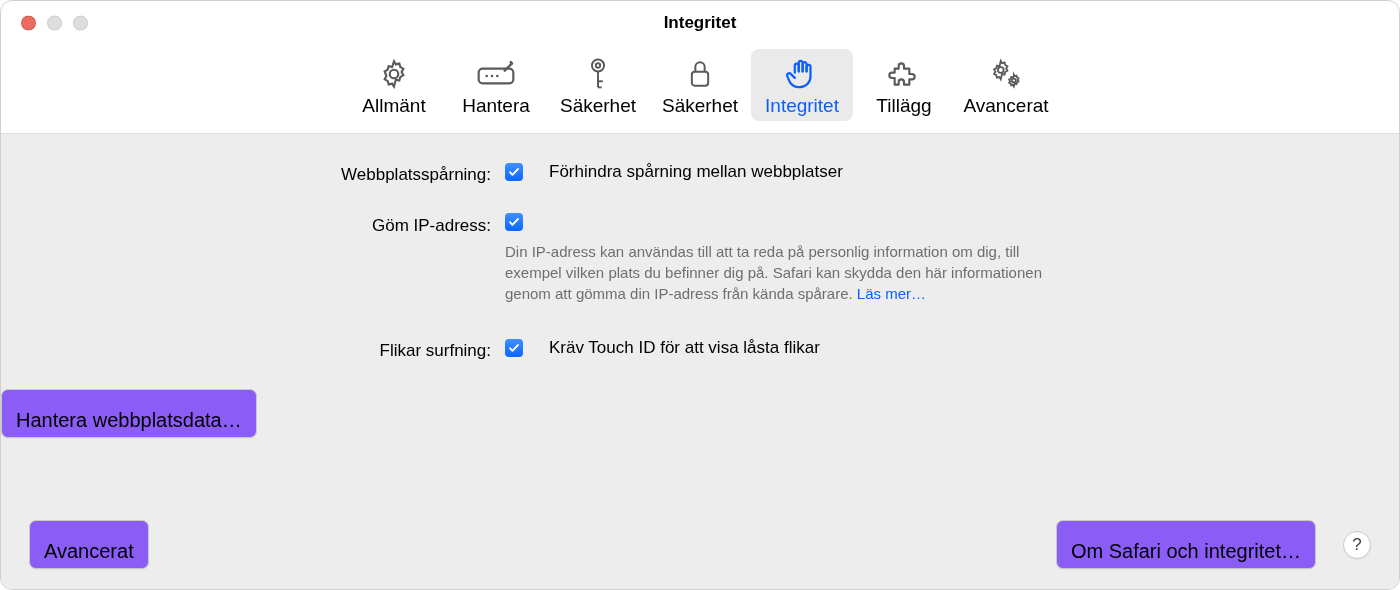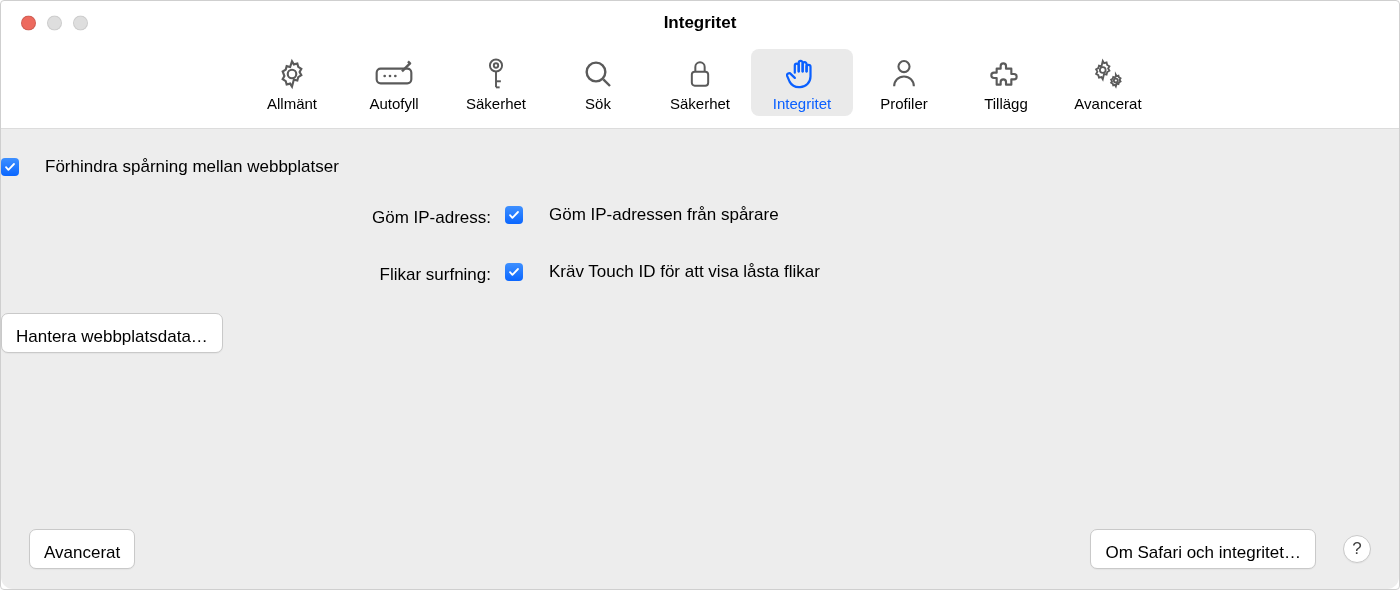--- a/index.html
+++ b/index.html
@@ -7,21 +7,21 @@
       width: 1400px;
       height: 590px;
       font-family: -apple-system, BlinkMacSystemFont, "Helvetica Neue", Arial, sans-serif;
       background: #ffffff;
       overflow: hidden;
     }
     .window {
       width: 100%;
       height: 100%;
       border: 1px solid #cfcfcf;
-      border-radius: 4px;
+      border-radius: 12px;
       display: flex;
       flex-direction: column;
       background: #fff;
     }
     .titlebar {
       position: relative;
       height: 44px;
       display: flex;
       align-items: center;
       justify-content: center;
@@ -70,21 +70,21 @@
       background: #eaeaea;
       color: #0a60ff;
     }
     .toolbar-item .icon {
       height: 38px;
       display: flex;
       align-items: center;
       justify-content: center;
     }
     .toolbar-item .label {
-      font-size: 15px;
+      font-size: 19px;
       margin-top: 2px;
       color: #000;
     }
     .toolbar-item.selected .label { color: #0a60ff; }
     .toolbar-item svg { display: block; }
 
     .content {
       flex: 1;
       background: #ededed;
       padding: 28px 0 0 0;
@@ -133,25 +133,25 @@
       font-size: 15px;
       color: #6f6f6f;
       line-height: 1.4;
       max-width: 560px;
     }
     .desc a { color: #0a60ff; text-decoration: none; }
     .spacer { height: 28px; }
     .spacer-lg { height: 34px; }
 
     .btn {
-      background: #ffffff;
+      background: #8b5cf6;
       border: 1px solid #c9c9c9;
       border-radius: 7px;
-      padding: 13px 14px 5px 14px;
-      font-size: 17px;
+      padding: 19px 14px 5px 14px;
+      font-size: 20px;
       color: #000;
       box-shadow: 0 1px 1px rgba(0,0,0,0.04);
       cursor: default;
       font-family: inherit;
     }
 
     .footer {
       position: absolute;
       bottom: 20px;
       left: 0;
@@ -206,45 +206,36 @@
       <span class="icon">
         <svg width="40" height="32" viewBox="0 0 30 24" fill="none" stroke="#5a5a5a" stroke-width="1.6">
           <rect x="2" y="8" width="26" height="11" rx="3"></rect>
           <circle cx="8" cy="13.5" r="1" fill="#5a5a5a" stroke="none"></circle>
           <circle cx="12" cy="13.5" r="1" fill="#5a5a5a" stroke="none"></circle>
           <circle cx="16" cy="13.5" r="1" fill="#5a5a5a" stroke="none"></circle>
           <path d="M21 10l6-6" stroke-width="1.8"></path>
           <path d="M25.5 2.5l2 2" stroke-width="1.8"></path>
         </svg>
       </span>
-      <span class="label">Autofyll</span>
+      <span class="label">Hantera</span>
     </div>
 
     <div class="toolbar-item">
       <span class="icon">
         <svg width="30" height="34" viewBox="0 0 24 28" fill="none" stroke="#5a5a5a" stroke-width="1.6">
           <circle cx="12" cy="7" r="5"></circle>
           <circle cx="12" cy="7" r="1.8"></circle>
           <path d="M12 12v13"></path>
           <path d="M12 20h4"></path>
           <path d="M12 25h3"></path>
         </svg>
       </span>
       <span class="label">Säkerhet</span>
     </div>
 
-    <div class="toolbar-item">
-      <span class="icon">
-        <svg width="32" height="32" viewBox="0 0 24 24" fill="none" stroke="#5a5a5a" stroke-width="1.8">
-          <circle cx="10.5" cy="10.5" r="7"></circle>
-          <path d="M16 16l5 5"></path>
-        </svg>
-      </span>
-      <span class="label">Sök</span>
-    </div>
 
     <div class="toolbar-item">
       <span class="icon">
         <svg width="28" height="34" viewBox="0 0 24 28" fill="none" stroke="#5a5a5a" stroke-width="1.7">
           <rect x="5" y="12" width="14" height="12" rx="2.5"></rect>
           <path d="M8 12V8a4 4 0 0 1 8 0v4"></path>
         </svg>
       </span>
       <span class="label">Säkerhet</span>
     </div>
@@ -255,29 +246,20 @@
           <path d="M6.5 12V6.5a1.5 1.5 0 0 1 3 0V11"></path>
           <path d="M9.5 11V4.5a1.5 1.5 0 0 1 3 0V11"></path>
           <path d="M12.5 11V5.5a1.5 1.5 0 0 1 3 0V11"></path>
           <path d="M15.5 11V7.5a1.5 1.5 0 0 1 3 0v7.5a8 8 0 0 1-8 8h-1a8 8 0 0 1-6.9-4l-1.9-4.4a1.6 1.6 0 0 1 2.8-1.5L6.5 16"></path>
         </svg>
       </span>
       <span class="label">Integritet</span>
     </div>
 
 
-    <div class="toolbar-item">
-      <span class="icon">
-        <svg width="30" height="32" viewBox="0 0 24 26" fill="none" stroke="#5a5a5a" stroke-width="1.7">
-          <circle cx="12" cy="7" r="4.5"></circle>
-          <path d="M4 23c0-4.5 3.5-8 8-8s8 3.5 8 8"></path>
-        </svg>
-      </span>
-      <span class="label">Profiler</span>
-    </div>
 
     <div class="toolbar-item">
       <span class="icon">
         <svg width="32" height="32" viewBox="0 0 24 24" fill="none" stroke="#5a5a5a" stroke-width="1.6" stroke-linejoin="round">
           <path d="M5 8h3V6a2 2 0 0 1 4 0v2h4v4h2a2 2 0 0 1 0 4h-2v4h-4v-2a2 2 0 0 0-4 0v2H5v-5H3a2 2 0 0 1 0-4h2V8z"></path>
         </svg>
       </span>
       <span class="label">Tillägg</span>
     </div>
 
@@ -291,20 +273,21 @@
         </svg>
       </span>
       <span class="label">Avancerat</span>
     </div>
 
   </div>
 
   <div class="content">
     <div class="form">
 
+      <div class="row-label">Webbplatsspårning:</div>
       <div class="row-value">
         <div class="checkline">
           <div class="checkbox">
             <svg width="12" height="12" viewBox="0 0 12 12">
                 <path d="M2 6.2l2.4 2.6L10 3" stroke="#fff" stroke-width="1.8" fill="none" stroke-linecap="round" stroke-linejoin="round"></path>
               </svg>
           </div>
           <span>Förhindra spårning mellan webbplatser</span>
         </div>
       </div>
@@ -312,21 +295,23 @@
       <div class="spacer" style="grid-column:1 / -1"></div>
 
       <div class="row-label">Göm IP-adress:</div>
       <div class="row-value">
         <div class="checkline">
           <div class="checkbox">
             <svg width="12" height="12" viewBox="0 0 12 12">
                 <path d="M2 6.2l2.4 2.6L10 3" stroke="#fff" stroke-width="1.8" fill="none" stroke-linecap="round" stroke-linejoin="round"></path>
               </svg>
           </div>
-          <span>Göm IP-adressen från spårare</span>
+        </div>
+        <div class="desc">
+          <span>Din IP-adress kan användas till att ta reda på personlig information om dig, till exempel vilken plats du befinner dig på. Safari kan skydda den här informationen genom att gömma din IP-adress från kända spårare. </span><a href="#">Läs mer…</a>
         </div>
       </div>
 
       <div class="spacer-lg" style="grid-column:1 / -1"></div>
 
       <div class="row-label">Flikar surfning:</div>
       <div class="row-value">
         <div class="checkline">
           <div class="checkbox">
             <svg width="12" height="12" viewBox="0 0 12 12">

